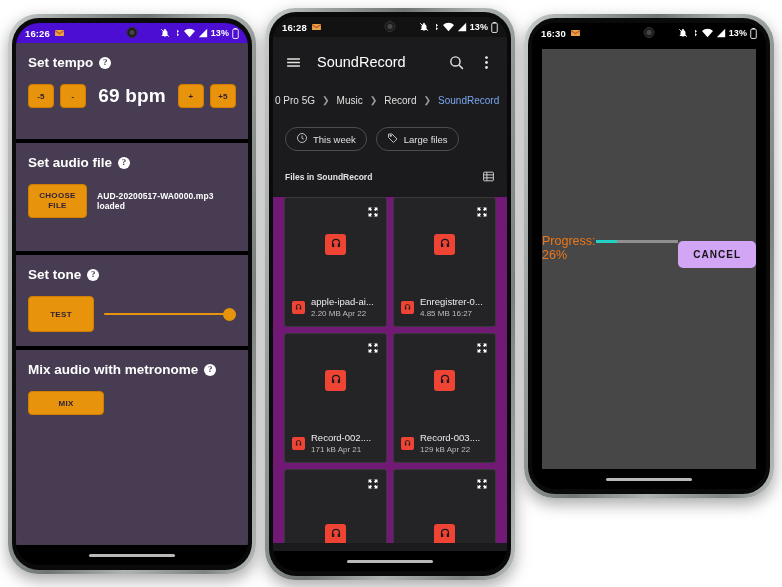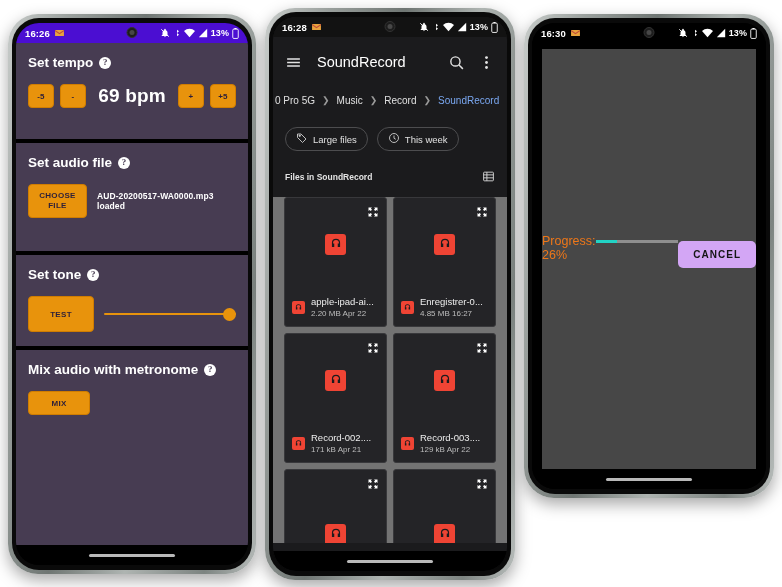--- a/index.html
+++ b/index.html
@@ -153,21 +153,21 @@
     flex: 1; height: 16px; position: relative; display:flex; align-items:center;
   }
   .slider-track {
     width: 100%; height: 2px; background: #e8930c; border-radius: 2px;
   }
   .slider-thumb {
     position:absolute; right: 0px;
     width: 13px; height: 13px; border-radius:50%;
     background: #e8930c;
   }
-  .btn-mix { width: 62px; height: 24px; }
+  .btn-mix { width: 76px; height: 24px; }
   .navbar {
     flex: 0 0 20px; background:#000;
     display:flex; align-items:center; justify-content:center;
   }
   .nav-pill { width: 86px; height: 3px; border-radius:2px; background:#b9b9b9; }
 
   
   #phone2 { left: 265px; top: 8px; width: 250px; height: 572px; }
   #phone2 .statusbar { background: #121212; }
   #phone2 .screen { background: #1b1b1d; gap: 8px; }
@@ -198,21 +198,21 @@
   .files-hdr {
     flex: 0 0 24px; display:flex; align-items:center;
     padding: 0 12px; background:#1b1b1d;
     color:#e3e3e3; font-size: 8.5px; font-weight:bold;
   }
   .files-hdr .spacer { flex:1; }
   .files-hdr svg { width:13px;height:13px;color:#d8d8d8; }
   .grid {
     flex:1; display:grid;
     grid-template-columns: 1fr 1fr;
-    gap: 6px; padding: 0 11px; background:#737373;
+    gap: 6px; padding: 0 11px; background:#701a75;
     overflow:hidden; align-content:start;
   }
   .fcard {
     background: #242427; border: 1px solid #38383b;
     border-radius: 3px; height: 130px;
     position: relative; display:flex; flex-direction:column;
     box-sizing:border-box; cursor:pointer; overflow:hidden;
   }
   .fcard .expand {
     position:absolute; right:7px; top:6px; width:12px;height:12px;color:#fff;
@@ -459,34 +459,34 @@
           <span class="sep">❯</span>
           <span>Record</span>
           <span class="sep">❯</span>
           <span class="cur">SoundRecord</span>
         </div>
 
         <div class="chips">
           <div class="chip">
             <span>
               <svg viewBox="0 0 24 24" fill="none" stroke="currentColor" stroke-width="1.8">
-                  <path d="M3 11V4h7l10 10-7 7z"></path>
-                  <circle cx="7.5" cy="7.5" r="1.4" fill="currentColor"></circle>
-                </svg>
-            </span>
-            <span>Large files</span>
+                  <circle cx="12" cy="12" r="9"></circle>
+                  <path d="M12 7v5.5l3.5 2"></path>
+                </svg>
+            </span>
+            <span>This week</span>
           </div>
           <div class="chip">
             <span>
               <svg viewBox="0 0 24 24" fill="none" stroke="currentColor" stroke-width="1.8">
-                  <circle cx="12" cy="12" r="9"></circle>
-                  <path d="M12 7v5.5l3.5 2"></path>
-                </svg>
-            </span>
-            <span>This week</span>
+                  <path d="M3 11V4h7l10 10-7 7z"></path>
+                  <circle cx="7.5" cy="7.5" r="1.4" fill="currentColor"></circle>
+                </svg>
+            </span>
+            <span>Large files</span>
           </div>
         </div>
 
         <div class="files-hdr">
           <span>Files in SoundRecord</span>
           <span class="spacer"></span>
           <span>
             <svg viewBox="0 0 24 24" fill="none" stroke="currentColor" stroke-width="1.7">
                 <rect x="3" y="4" width="18" height="16" rx="1.5"></rect>
                 <path d="M3 9h18M3 14.5h18M9 4v16"></path>

